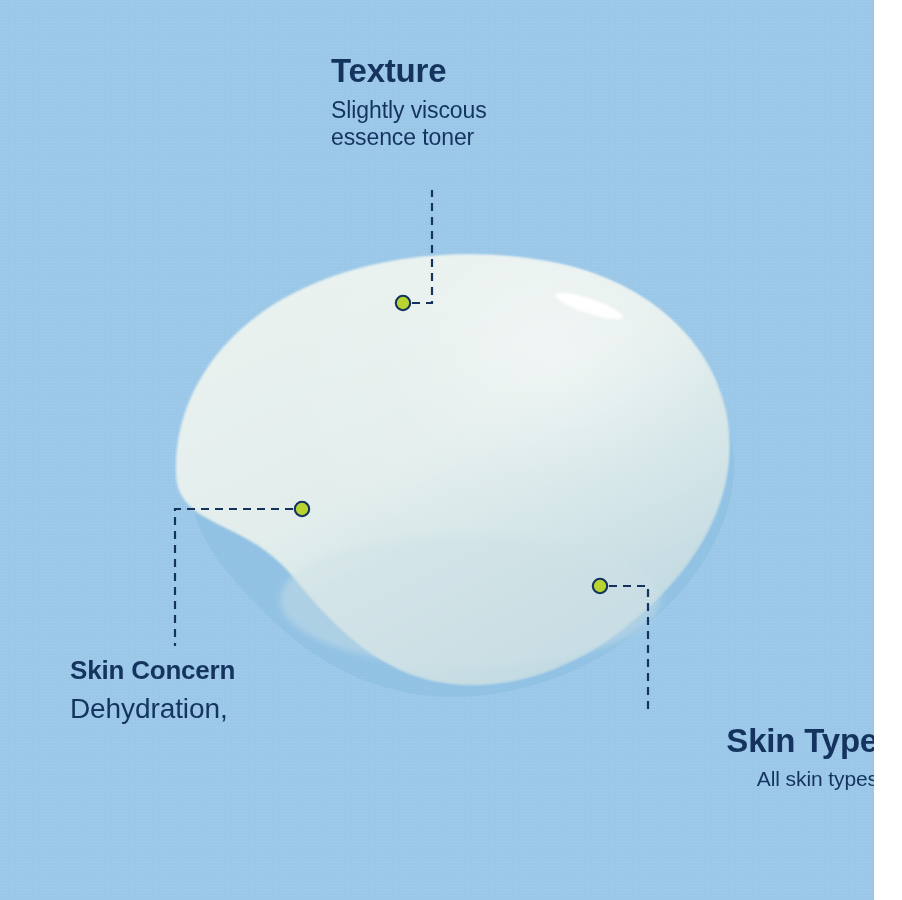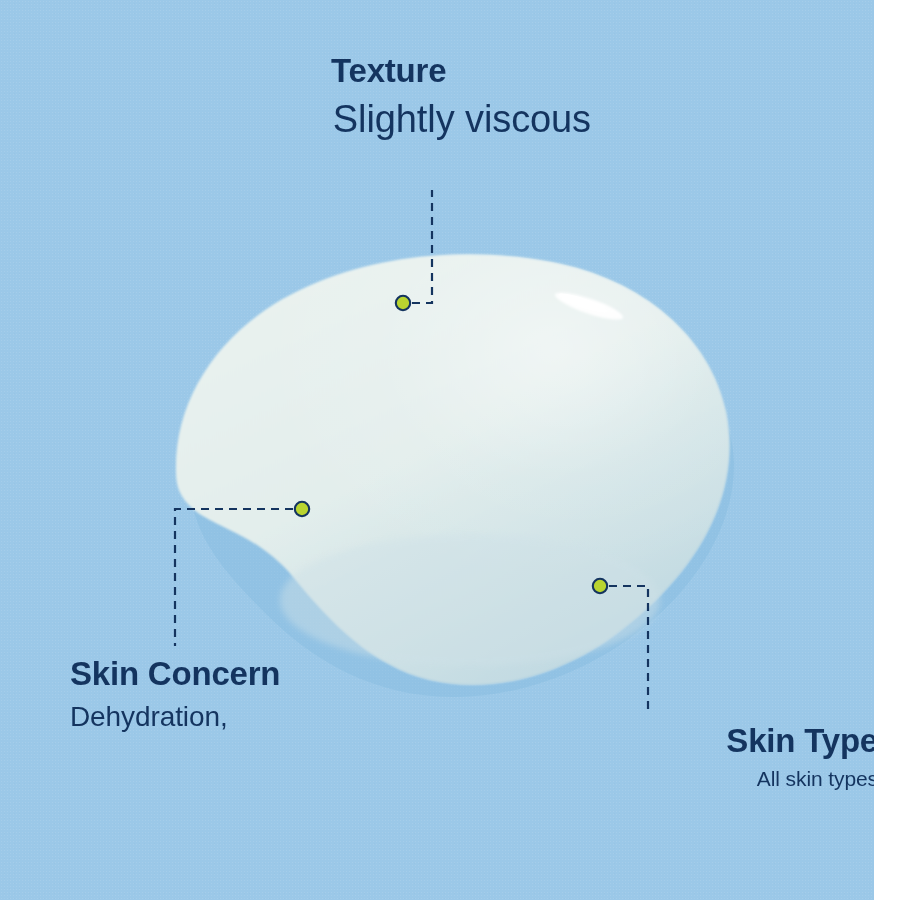--- a/index.html
+++ b/index.html
@@ -54,29 +54,29 @@
   }
 
   
   #anno-texture {
     left: 331px;
     top: 52px;
     width: 260px;
     text-align: left;
   }
   #anno-texture .ttl { font-size: 33px; margin-bottom: 6px; }
-  #anno-texture .sub { font-size: 38px; text-align: right; }
+  #anno-texture .sub { font-size: 23px; }
 
   
   #anno-concern {
     left: 70px;
     top: 655px;
     width: 330px;
   }
-  #anno-concern .ttl { font-size: 33px; margin-bottom: 6px; }
+  #anno-concern .ttl { font-size: 26px; margin-bottom: 6px; }
   #anno-concern .sub { font-size: 28px; }
 
   
   #anno-type {
     left: 628px;
     top: 722px;
     width: 250px;
     text-align: right;
   }
   #anno-type .ttl { font-size: 33px; margin-bottom: 6px; }
@@ -180,20 +180,21 @@
     <g>
       <circle cx="403" cy="303" r="7.2" fill="#b9d430" stroke="#14345f" stroke-width="2.1"></circle>
       <circle cx="302" cy="509" r="7.2" fill="#b9d430" stroke="#14345f" stroke-width="2.1"></circle>
       <circle cx="600" cy="586" r="7.2" fill="#b9d430" stroke="#14345f" stroke-width="2.1"></circle>
     </g>
   </svg>
 
   <div class="anno" id="anno-texture">
     <span class="ttl">Texture</span>
     <span class="sub">Slightly viscous</span>
+    <span class="sub">essence toner</span>
   </div>
 
   <div class="anno" id="anno-concern">
     <span class="ttl">Skin Concern</span>
     <span class="sub">Dehydration,</span>
   </div>
 
   <div class="anno" id="anno-type">
     <span class="ttl">Skin Type</span>
     <span class="sub">All skin types</span>

